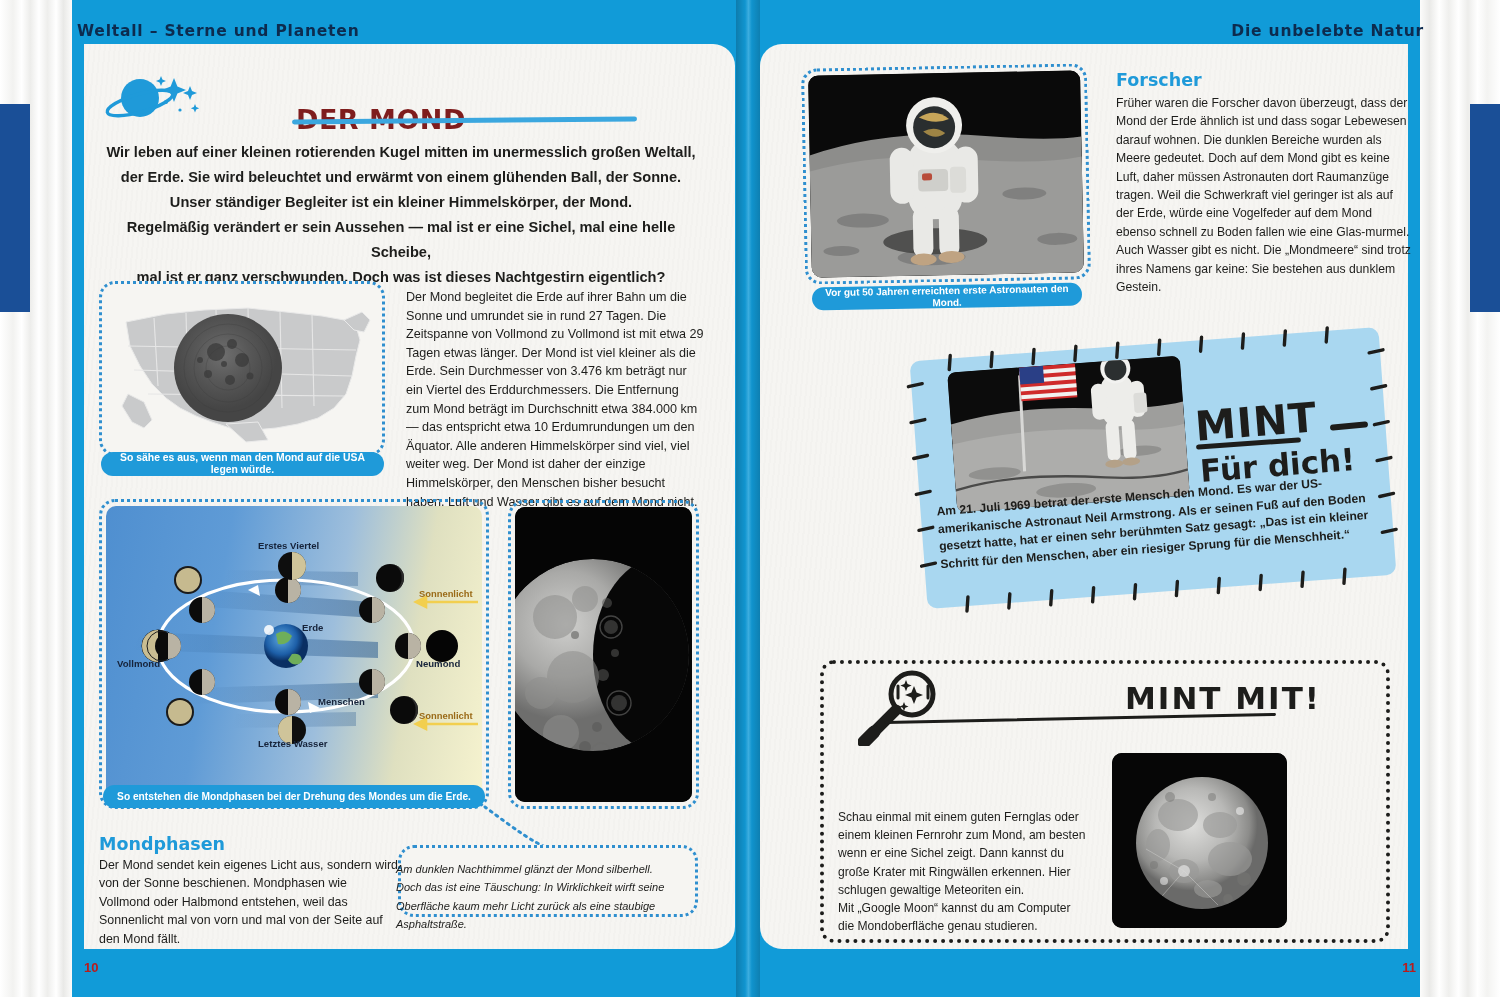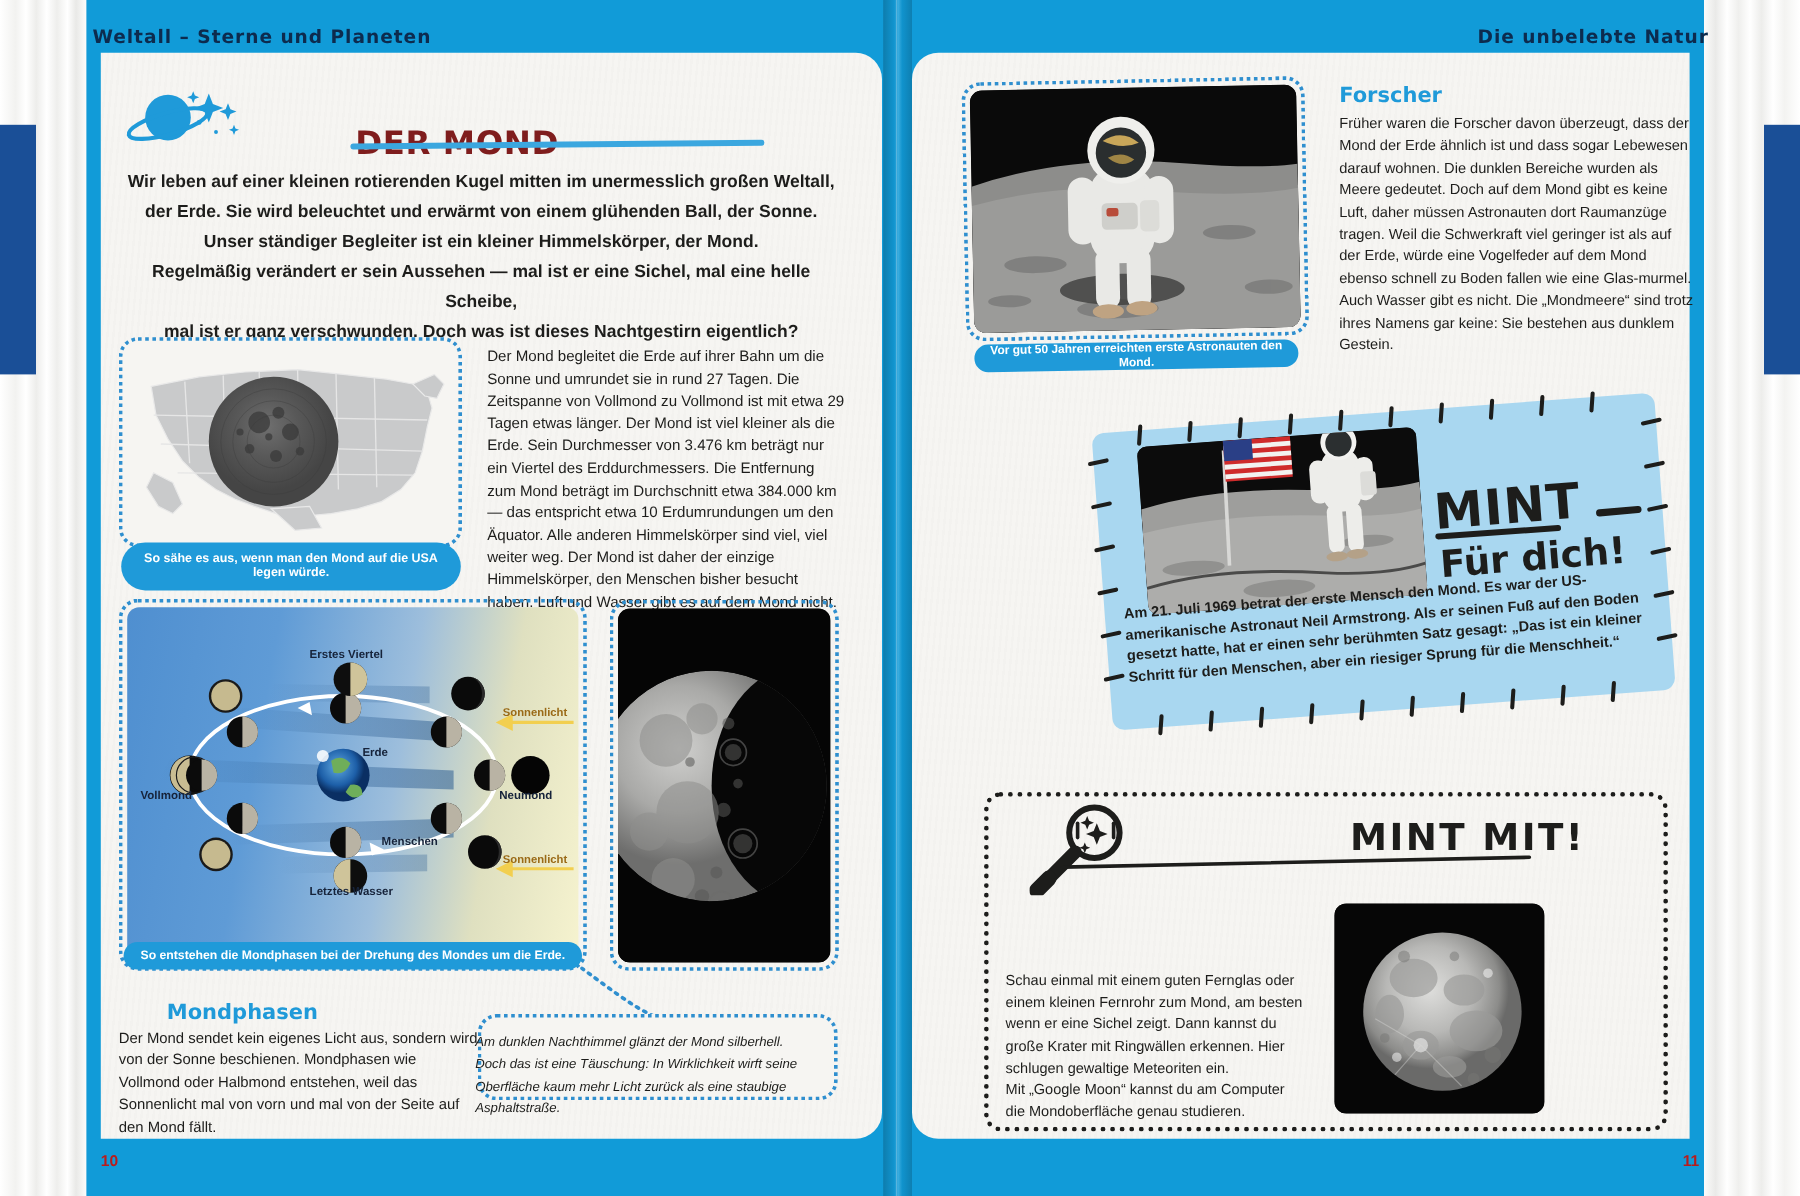--- a/index.html
+++ b/index.html
@@ -59,41 +59,41 @@
 
   
   .dotframe { position:absolute; border:3px dotted #2f8fcf; border-radius:16px; }
 
   
   .usa-card { left:99px; top:281px; width:286px; height:175px; background:#f6f5f2; }
   .usa-map { position:absolute; left:108px; top:290px; width:268px; height:158px; }
   .cap { position:absolute; background:#1f9ad9; color:#ffffff; font-size:10.4px; font-weight:700;
          border-radius:30px; display:flex; align-items:center; justify-content:center;
          text-align:center; padding:0 12px; line-height:1.15; }
-  .cap-usa { left:101px; top:452px; width:283px; height:40px; }
+  .cap-usa { left:101px; top:452px; width:283px; height:24px; }
 
   
   .lcol { position:absolute; left:406px; top:288px; width:300px;
           font-size:12.6px; line-height:18.6px; color:#1d1d1b; }
 
   
   .phase-frame { left:99px; top:499px; width:390px; height:310px; }
   .phase-inner { position:absolute; left:106px; top:506px; width:376px; height:296px;
                  border-radius:10px; overflow:hidden;
                  background:linear-gradient(100deg,#4f8fd0 0%,#5f9bd6 30%,#9dbedc 58%,#dfe0c0 78%,#f6f3cf 100%); }
   .cap-phase { left:103px; top:785px; width:382px; height:23px; font-size:10.2px;}
 
   
   .moon-frame { left:508px; top:500px; width:191px; height:309px; }
   .moon-photo { position:absolute; left:515px; top:507px; width:177px; height:295px;
                 border-radius:10px; background:#050505; overflow:hidden; }
 
   
   .h2 { color:#1f9ad9; font-weight:800; font-size:17.5px; font-family:"DejaVu Sans", sans-serif; }
-  .mondphasen-h { position:absolute; left:99px; top:834px;margin-left:40px; }
+  .mondphasen-h { position:absolute; left:99px; top:834px; }
   .mondphasen-t { position:absolute; left:99px; top:856px; width:300px;
                   font-size:12.4px; line-height:18.4px; color:#1d1d1b; }
 
   
   .bubble { position:absolute; left:398px; top:845px; width:300px; height:72px;
             border:3px dotted #2f8fcf; border-radius:16px; background:#f6f5f2; }
   .bubble-t { position:absolute; left:396px; top:860px; width:283px;
               font-size:11px; line-height:18.4px; color:#1d1d1b;font-style:italic; }
   .bubble-tail { position:absolute; left:475px; top:805px; width:80px; height:48px; }
 

